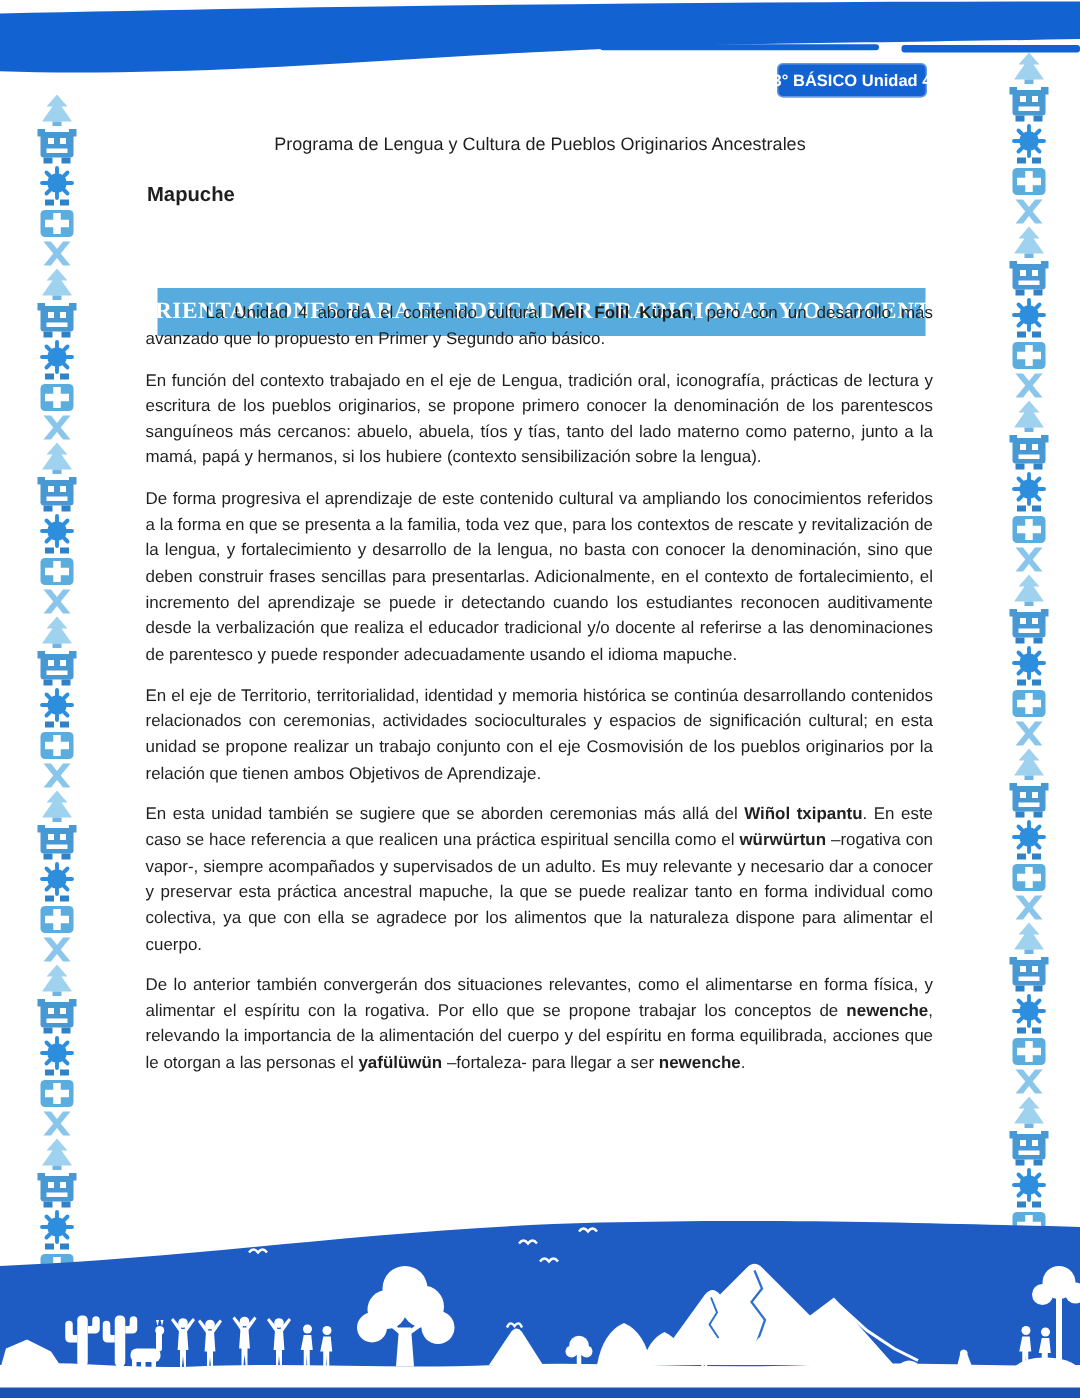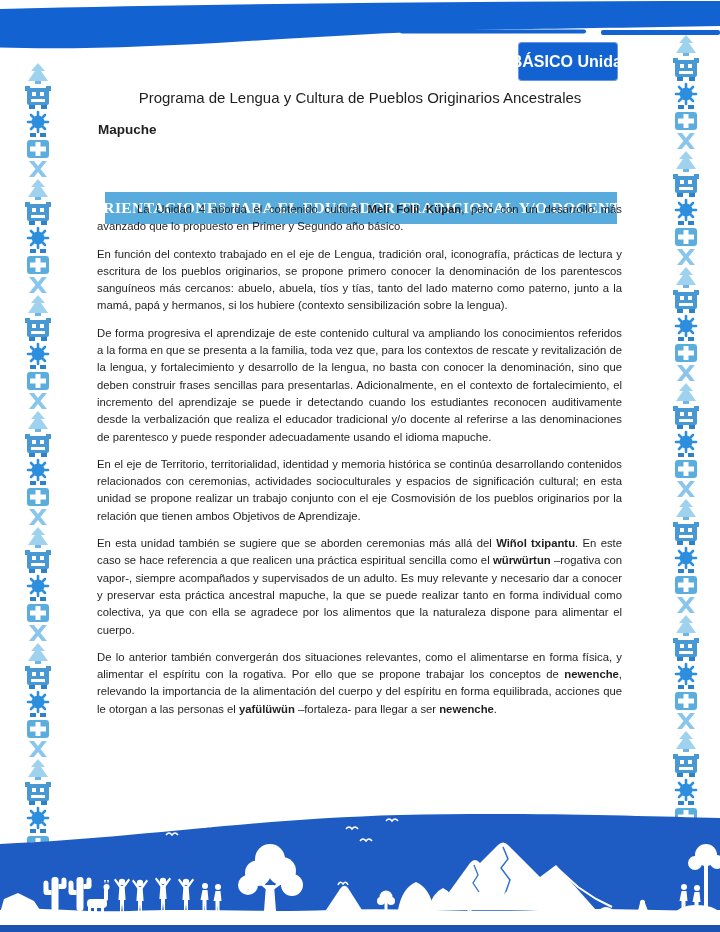--- a/index.html
+++ b/index.html
@@ -4,29 +4,29 @@
 <style>
   html,body{margin:0;padding:0;background:#ffffff;}
   .page{
     position:relative;width:720px;height:932px;background:#ffffff;
     font-family:"Liberation Sans",sans-serif;overflow:hidden;
   }
   .abs{position:absolute;}
   
   .top-swoosh{left:0;top:0;}
   .unit-badge{
-    left:518px;top:42px;width:100px;height:39px;background:#1362d1;
-    border-radius:4px;color:#ffffff;font-size:16px;font-weight:bold;
+    left:518px;top:42px;width:100px;height:23px;background:#1362d1;
+    border-radius:4px;color:#ffffff;font-size:11px;font-weight:bold;
     display:flex;align-items:center;justify-content:center;
     box-shadow:inset 0 0 0 1px rgba(255,255,255,.35);
     white-space:nowrap;
   }
   .program-title{
     left:98px;top:89px;width:524px;text-align:center;
-    font-size:15px;color:#1f1f1f;font-weight:normal;
+    font-size:12px;color:#1f1f1f;font-weight:normal;
   }
   .program-subtitle{
     left:98px;top:122px;width:524px;
     font-size:13.5px;color:#1f1f1f;font-weight:bold;
   }
   .section-banner{
     left:105px;top:152px;width:512px;height:32px;background:#58abdd;
     color:#ffffff;display:flex;align-items:center;justify-content:center;
     font-family:"Liberation Serif",serif;font-weight:bold;font-size:15.5px;
     letter-spacing:.4px;white-space:nowrap;margin-top:40px;

